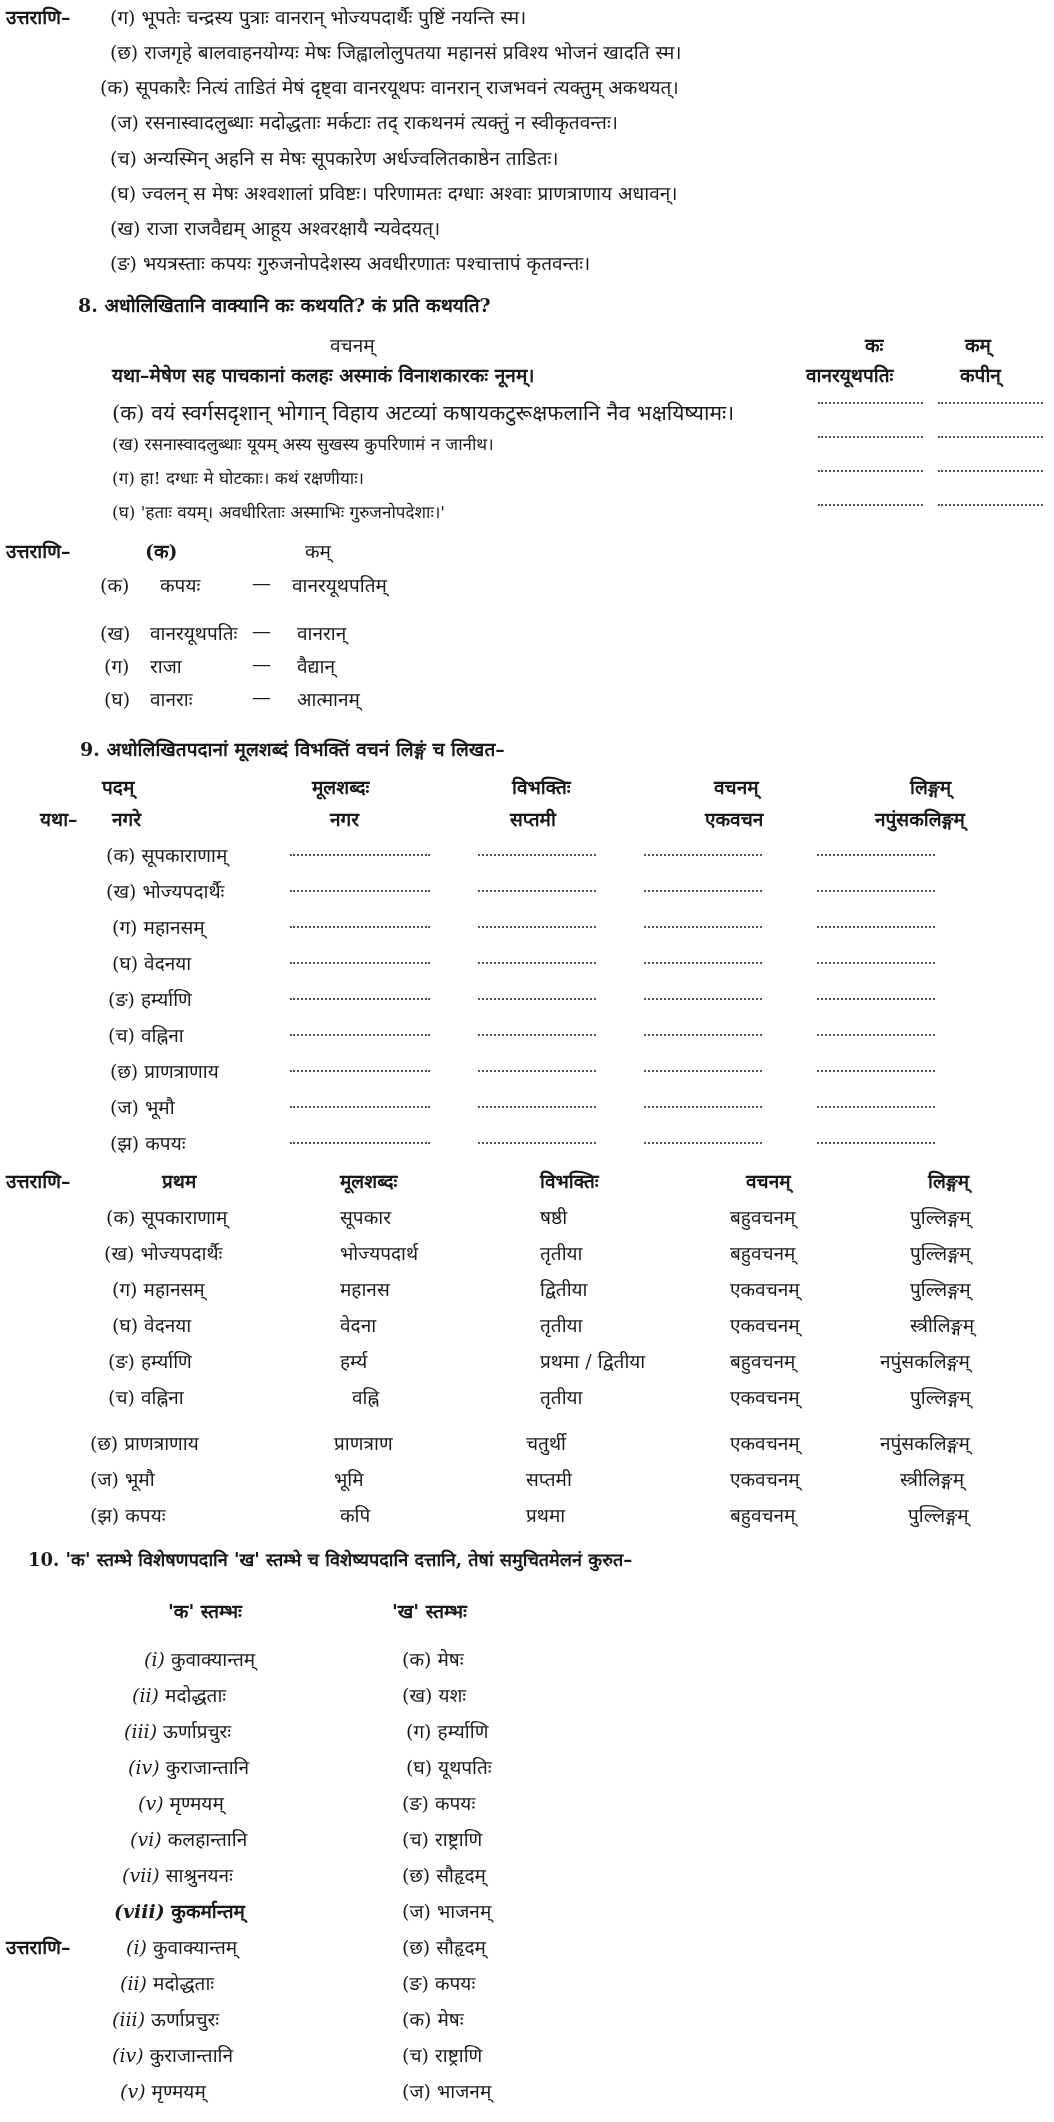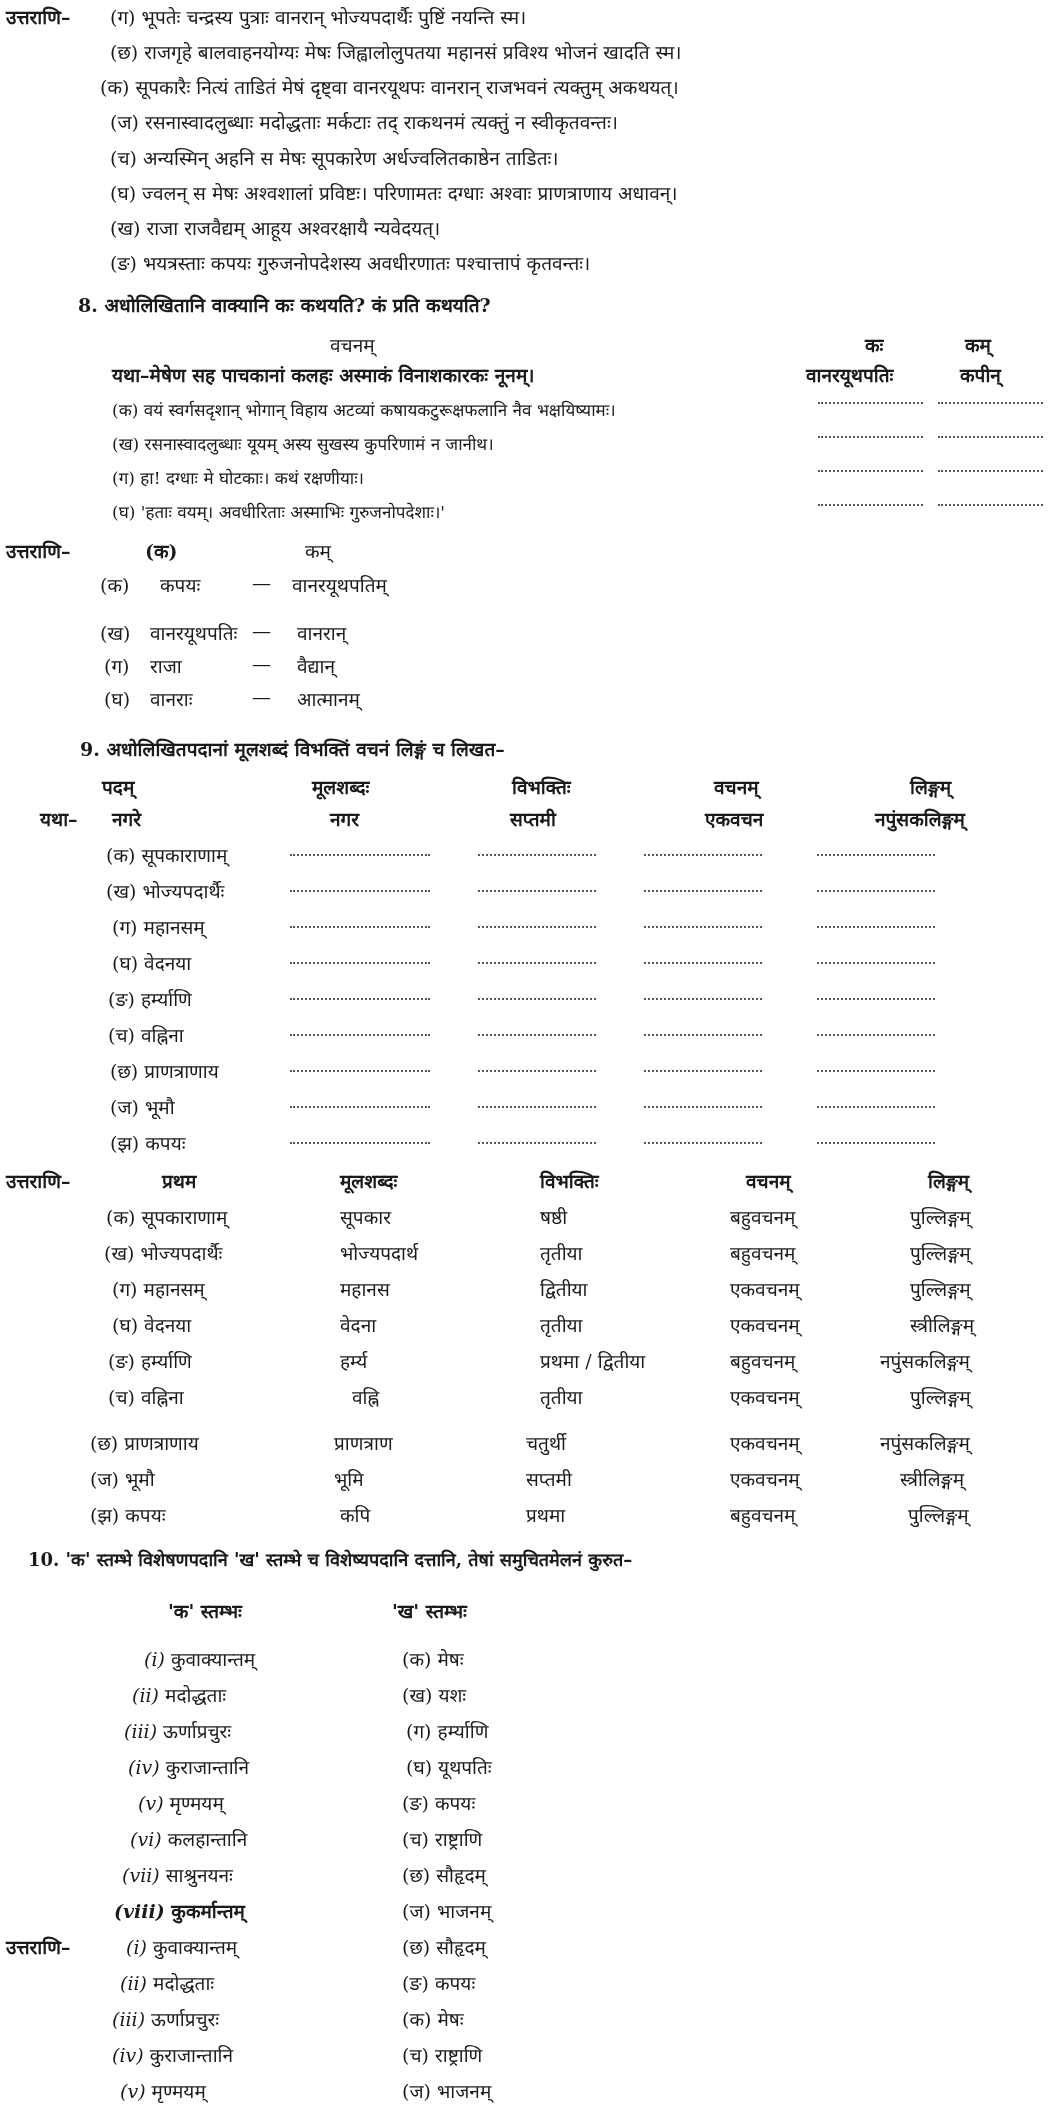--- a/index.html
+++ b/index.html
@@ -33,21 +33,21 @@
     <span>8.</span> <span>अधोलिखितानि वाक्यानि कः कथयति? कं प्रति कथयति?</span>
   </div>
   <span class="abs" style="left:330px;top:332px;">वचनम्</span>
   <span class="abs bold" style="left:865px;top:332px;">कः</span>
   <span class="abs bold" style="left:965px;top:332px;">कम्</span>
 
   <span class="abs bold" style="left:112px;top:362px;">यथा–मेषेण सह पाचकानां कलहः अस्माकं विनाशकारकः नूनम्।</span>
   <span class="abs bold" style="left:806px;top:362px;">वानरयूथपतिः</span>
   <span class="abs bold" style="left:960px;top:362px;">कपीन्</span>
 
-  <div class="abs" style="left:112px;top:398px;font-size:17px;"><span>(क)</span> <span>वयं स्वर्गसदृशान् भोगान् विहाय अटव्यां कषायकटुरूक्षफलानि नैव भक्षयिष्यामः।</span></div>
+  <div class="abs" style="left:112px;top:398px;font-size:21px;"><span>(क)</span> <span>वयं स्वर्गसदृशान् भोगान् विहाय अटव्यां कषायकटुरूक्षफलानि नैव भक्षयिष्यामः।</span></div>
   <div class="abs" style="left:112px;top:432px;font-size:17px;"><span>(ख)</span> <span>रसनास्वादलुब्धाः यूयम् अस्य सुखस्य कुपरिणामं न जानीथ।</span></div>
   <div class="abs" style="left:112px;top:466px;font-size:17px;"><span>(ग)</span> <span>हा! दग्धाः मे घोटकाः। कथं रक्षणीयाः।</span></div>
   <div class="abs" style="left:112px;top:500px;font-size:17px;"><span>(घ)</span> <span>'हताः वयम्। अवधीरिताः अस्माभिः गुरुजनोपदेशाः।'</span></div>
 
   <div class="dots" style="left:818px;top:402px;width:105px;"></div>
   <div class="dots" style="left:938px;top:402px;width:105px;"></div>
   <div class="dots" style="left:818px;top:436px;width:105px;"></div>
   <div class="dots" style="left:938px;top:436px;width:105px;"></div>
   <div class="dots" style="left:818px;top:470px;width:105px;"></div>
   <div class="dots" style="left:938px;top:470px;width:105px;"></div>

